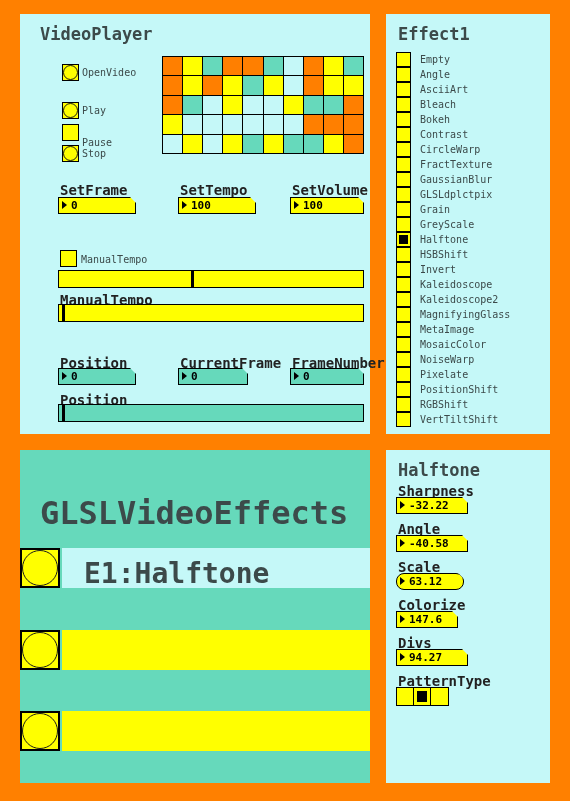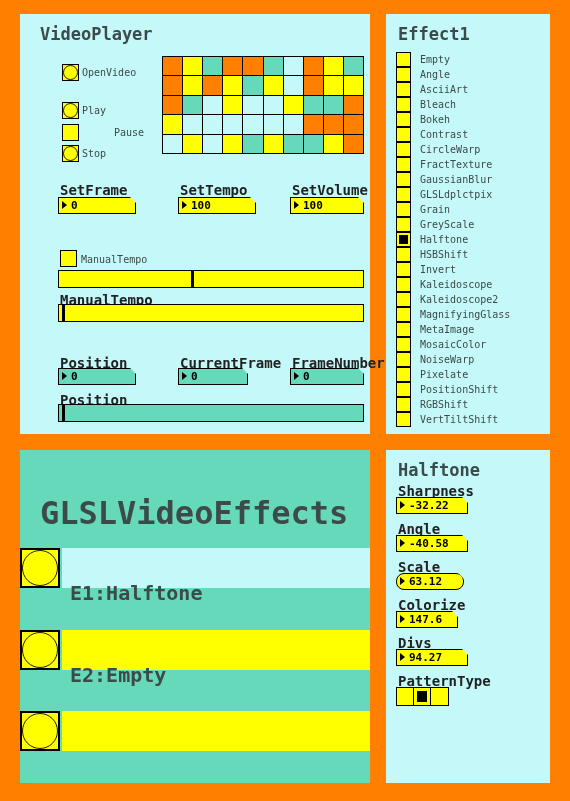--- a/index.html
+++ b/index.html
@@ -98,22 +98,22 @@
     font-size:32px;font-weight:bold;white-space:nowrap;letter-spacing:0px;
   }
   .slot{position:absolute;left:0;width:350px;height:40px;}
   .slot .bng{
     width:40px;height:40px;left:0;top:0;background:#FFFF00;border:2px solid #000;
   }
   .slot .slot-bg{
     position:absolute;left:42px;top:0;width:308px;height:40px;
   }
   .slot .slot-label{
-    position:absolute;left:50px;top:9px;color:#3C4A4A;font-size:20px;
-    font-weight:bold;white-space:nowrap;margin-top:24px;
+    position:absolute;left:64px;top:9px;color:#3C4A4A;font-size:28px;
+    font-weight:bold;white-space:nowrap;
   }
 
   
   .hradio{position:absolute;display:flex;border:1px solid #000;box-sizing:border-box;}
   .hradio .rcell{
     width:17px;height:17px;background:#FFFF00;border-right:1px solid #000;
     box-sizing:border-box;position:relative;
   }
   .hradio .rcell:last-child{border-right:none;}
   .hradio .rcell.on::after{
@@ -126,21 +126,21 @@
 <div class="panel" id="p-videoplayer">
   <div class="panel-title" id="t-videoplayer">VideoPlayer</div>
 
   <div class="bng" style="left:42px;top:50px;"></div>
   <div class="wlabel" style="left:62px;top:53px;">OpenVideo</div>
 
   <div class="bng" style="left:42px;top:88px;"></div>
   <div class="wlabel" style="left:62px;top:91px;">Play</div>
 
   <div class="tgl" style="left:42px;top:110px;"></div>
-  <div class="wlabel" style="left:62px;top:113px;margin-left:32px;">Pause</div>
+  <div class="wlabel" style="left:62px;top:123px;">Pause</div>
 
   <div class="bng" style="left:42px;top:131px;"></div>
   <div class="wlabel" style="left:62px;top:134px;">Stop</div>
 
   <div id="cellgrid">
       <div class="cell" style="background: rgb(255, 127, 0);"></div>
       <div class="cell" style="background: rgb(255, 255, 0);"></div>
       <div class="cell" style="background: rgb(102, 217, 187);"></div>
       <div class="cell" style="background: rgb(255, 127, 0);"></div>
       <div class="cell" style="background: rgb(255, 127, 0);"></div>
@@ -336,21 +336,20 @@
   <div id="glsl-title">GLSLVideoEffects</div>
   <div id="glsl-slots">
       <div class="slot" style="top: 98px;">
         <div class="slot-bg" style="background: rgb(197, 248, 248);"></div>
         <div class="bng"></div>
         <div class="slot-label">E1:Halftone</div>
       </div>
       <div class="slot" style="top: 180px;">
         <div class="slot-bg" style="background: rgb(255, 255, 0);"></div>
         <div class="bng"></div>
-        <div class="slot-label">E2:Empty</div>
       </div>
       <div class="slot" style="top: 261px;">
         <div class="slot-bg" style="background: rgb(255, 255, 0);"></div>
         <div class="bng"></div>
       </div>
     </div>
 </div>
 
 <div class="panel" id="p-halftone">
   <div class="panel-title" id="t-halftone">Halftone</div>

